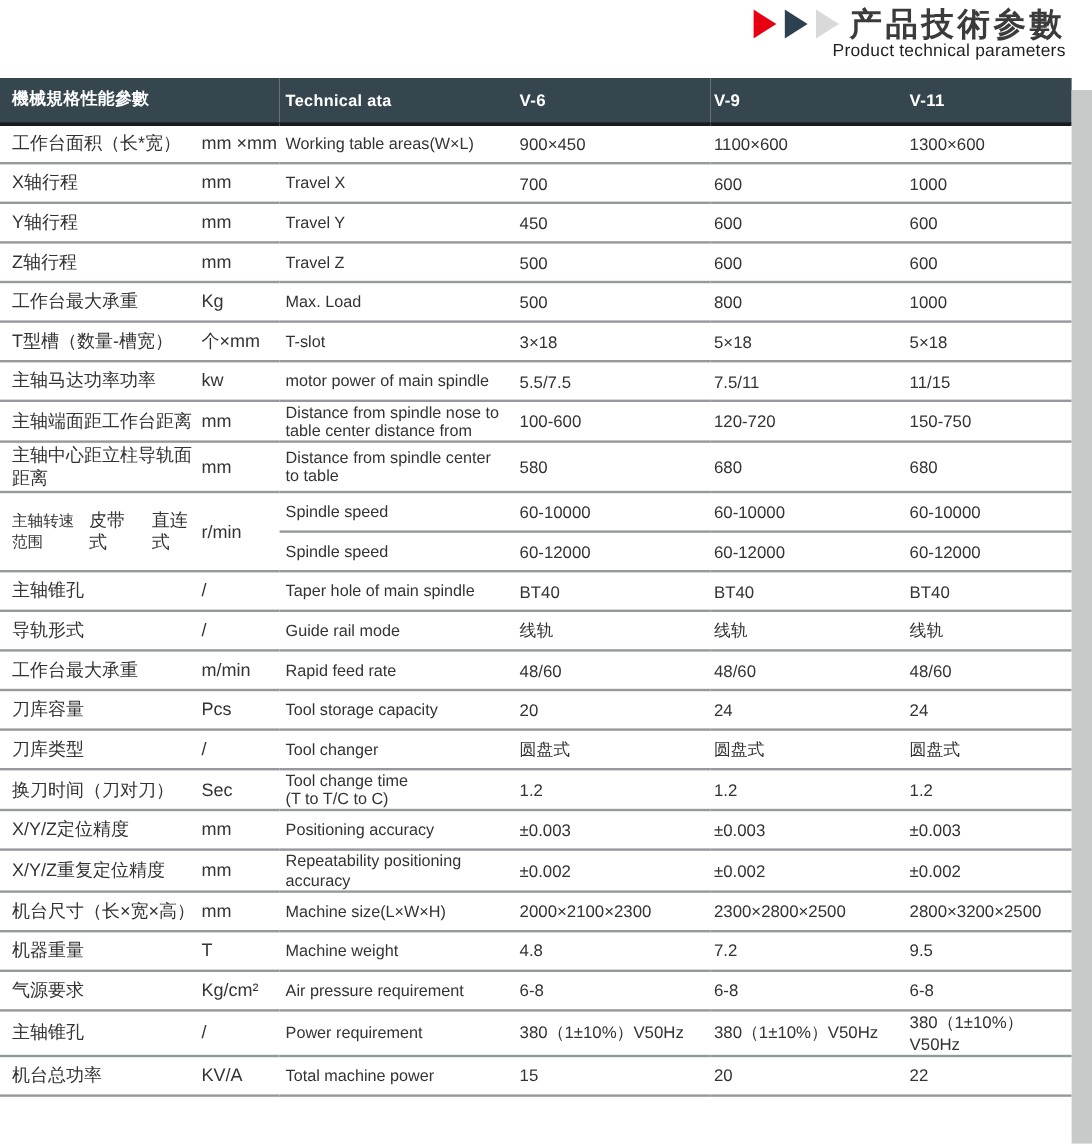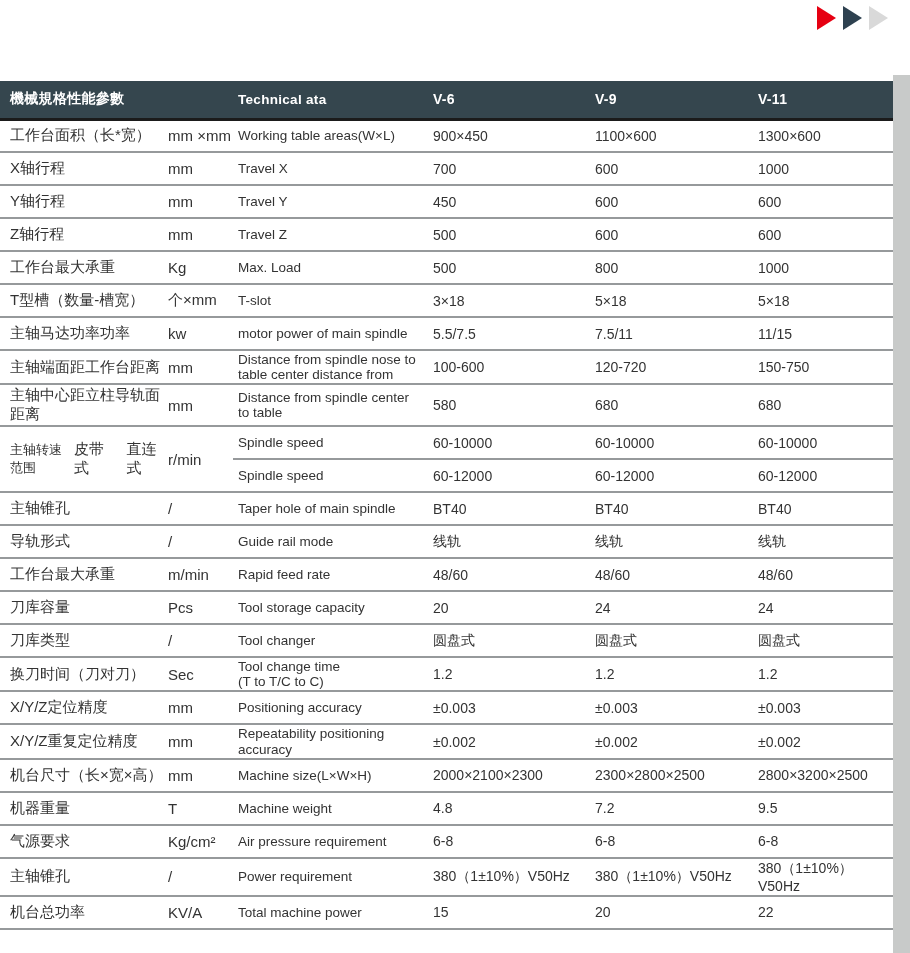--- a/index.html
+++ b/index.html
@@ -23,21 +23,21 @@
   .title-block{position:absolute;top:6px;right:22px;text-align:right;}
   .title-row{display:flex;align-items:center;justify-content:flex-end;gap:7px;}
   .tri{width:0;height:0;border-top:12px solid transparent;border-bottom:12px solid transparent;display:inline-block;}
   .tri-red{border-left:19px solid var(--tri-red);}
   .tri-dark{border-left:19px solid var(--tri-dark);}
   .tri-light{border-left:19px solid var(--tri-light);}
   .page-title{font-size:27px;font-weight:600;color:#3b3b3b;letter-spacing:3px;margin:0 0 0 2px;line-height:1.05;}
   .page-subtitle{font-size:14.5px;color:#1f1f1f;margin-top:1px;letter-spacing:0.2px;}
   
   table.spec{
-    position:absolute;top:81px;left:0;width:893px;
+    position:absolute;top:65px;left:0;width:893px;
     border-collapse:collapse;table-layout:fixed;
   }
   thead th{
     background:var(--header-bg);color:var(--header-text);
     font-size:14px;font-weight:600;text-align:left;height:38px;
     border-bottom:3px solid #1b1b1b;letter-spacing:0.3px;
   }
   tbody td{
     border-bottom:2px solid var(--row-line);
     height:33px;vertical-align:middle;
@@ -55,21 +55,23 @@
   .right-strip{position:absolute;left:893px;top:75px;width:17px;height:878px;background:var(--right-strip);}
 </style>
 </head>
 <body>
 
 <div class="title-block">
   <div class="title-row">
     <span class="tri tri-red"></span>
     <span class="tri tri-dark"></span>
     <span class="tri tri-light"></span>
+    <h1 class="page-title">产品技術参數</h1>
   </div>
+  <div class="page-subtitle">Product technical parameters</div>
 </div>
 
 <table class="spec">
   <colgroup>
     <col style="width:165px">
       <col style="width:68px">
       <col style="width:197px">
     <col style="width:162px">
       <col style="width:163px">
       <col style="width:138px">

